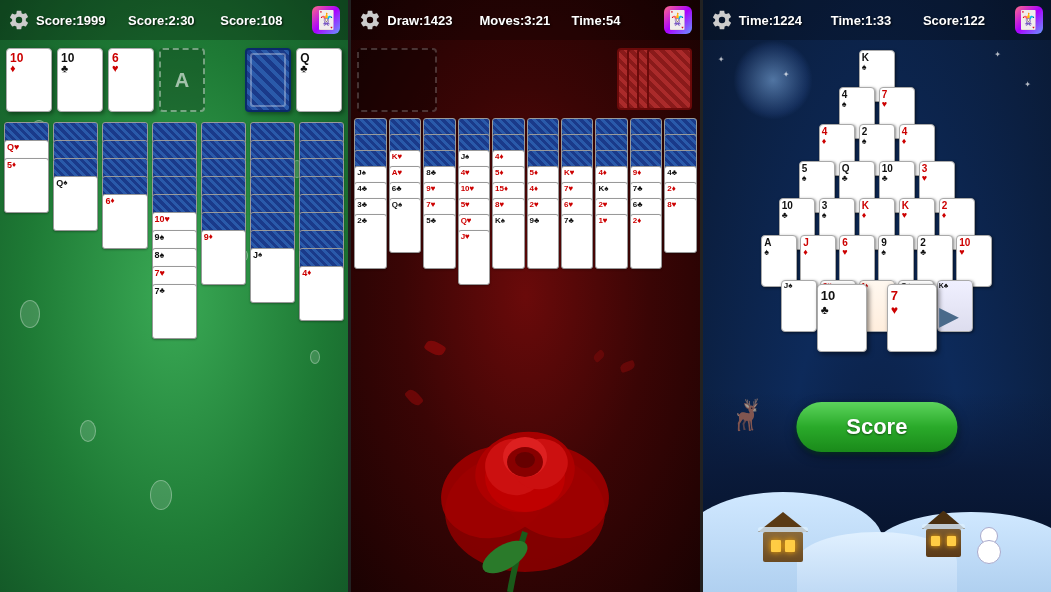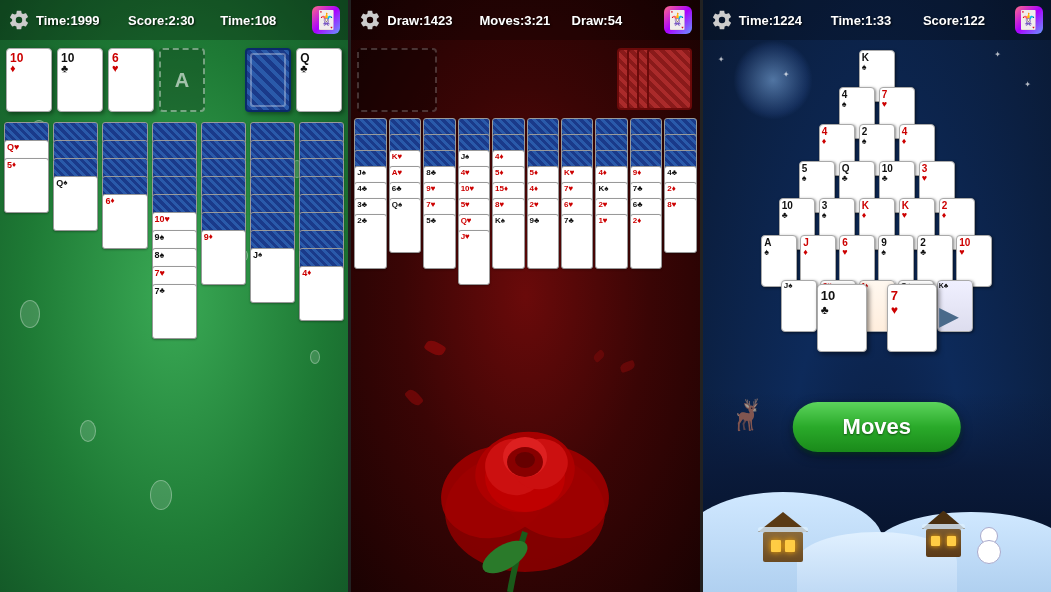--- a/index.html
+++ b/index.html
@@ -207,23 +207,23 @@
     .pcard.black .v, .pcard.black .s { color: #111; }
   </style>
 </head>
 <body>
 
 <div class="panel panel-1">
   <div class="top-bar">
     <svg class="gear-icon" viewBox="0 0 24 24" fill="currentColor">
       <path d="M12 15.5A3.5 3.5 0 018.5 12 3.5 3.5 0 0112 8.5a3.5 3.5 0 013.5 3.5 3.5 3.5 0 01-3.5 3.5m7.43-2.92c.04-.33.07-.66.07-1s-.03-.68-.07-1l2.14-1.67c.19-.15.24-.42.12-.64l-2.03-3.51c-.12-.22-.39-.3-.61-.22l-2.52 1.01c-.52-.4-1.08-.73-1.69-.98l-.38-2.68A.488.488 0 0014 2h-4c-.25 0-.46.18-.49.42l-.38 2.68c-.61.25-1.17.59-1.69.98L4.92 5.07c-.23-.08-.49 0-.61.22L2.28 8.8c-.13.22-.07.49.12.64l2.14 1.67c-.04.33-.07.67-.07 1s.03.68.07 1l-2.14 1.67c-.19.15-.24.42-.12.64l2.03 3.51c.12.22.39.3.61.22l2.52-1.01c.52.4 1.08.73 1.69.98l.38 2.68c.03.24.24.42.49.42h4c.25 0 .46-.18.49-.42l.38-2.68c.61-.25 1.17-.58 1.69-.98l2.52 1.01c.23.08.49 0 .61-.22l2.03-3.51c.12-.22.07-.49-.12-.64l-2.14-1.67z"></path>
     </svg>
-    <span class="stat-text">Time:1999</span>
+    <span class="stat-text">Score:1999</span>
     <span class="stat-text">Score:2:30</span>
-    <span class="stat-text">Time:108</span>
+    <span class="stat-text">Score:108</span>
     <div class="game-icon" style="background:linear-gradient(135deg,#ff6a88,#aa00ff,#6699ff);">🃏</div>
   </div>
 
   <div class="droplet" style="width:18px;height:24px;top:120px;left:30px;"></div>
   <div class="droplet" style="width:12px;height:16px;top:200px;left:55px;"></div>
   <div class="droplet" style="width:20px;height:28px;top:300px;left:20px;"></div>
   <div class="droplet" style="width:14px;height:18px;top:160px;left:290px;"></div>
   <div class="droplet" style="width:10px;height:14px;top:350px;left:310px;"></div>
   <div class="droplet" style="width:16px;height:22px;top:420px;left:80px;"></div>
   <div class="droplet" style="width:8px;height:11px;top:250px;left:240px;"></div>
@@ -361,21 +361,21 @@
 
 <div class="panel-divider"></div>
 
 <div class="panel panel-2">
   <div class="top-bar">
     <svg class="gear-icon" viewBox="0 0 24 24" fill="#ccc">
       <path d="M12 15.5A3.5 3.5 0 018.5 12 3.5 3.5 0 0112 8.5a3.5 3.5 0 013.5 3.5 3.5 3.5 0 01-3.5 3.5m7.43-2.92c.04-.33.07-.66.07-1s-.03-.68-.07-1l2.14-1.67c.19-.15.24-.42.12-.64l-2.03-3.51c-.12-.22-.39-.3-.61-.22l-2.52 1.01c-.52-.4-1.08-.73-1.69-.98l-.38-2.68A.488.488 0 0014 2h-4c-.25 0-.46.18-.49.42l-.38 2.68c-.61.25-1.17.59-1.69.98L4.92 5.07c-.23-.08-.49 0-.61.22L2.28 8.8c-.13.22-.07.49.12.64l2.14 1.67c-.04.33-.07.67-.07 1s.03.68.07 1l-2.14 1.67c-.19.15-.24.42-.12.64l2.03 3.51c.12.22.39.3.61.22l2.52-1.01c.52.4 1.08.73 1.69.98l.38 2.68c.03.24.24.42.49.42h4c.25 0 .46-.18.49-.42l.38-2.68c.61-.25 1.17-.58 1.69-.98l2.52 1.01c.23.08.49 0 .61-.22l2.03-3.51c.12-.22.07-.49-.12-.64l-2.14-1.67z"></path>
     </svg>
     <span class="stat-text">Draw:1423</span>
     <span class="stat-text">Moves:3:21</span>
-    <span class="stat-text">Draw:54</span>
+    <span class="stat-text">Time:54</span>
     <div class="game-icon" style="background:linear-gradient(135deg,#ff6a88,#aa00ff,#6699ff);">🃏</div>
   </div>
 
   <div style="position:absolute;top:48px;right:8px;display:flex;">
     <div class="card-back-red" style="width:45px;height:62px;border-radius:4px;margin-left:-35px;"></div>
     <div class="card-back-red" style="width:45px;height:62px;border-radius:4px;margin-left:-35px;"></div>
     <div class="card-back-red" style="width:45px;height:62px;border-radius:4px;margin-left:-35px;"></div>
     <div class="card-back-red" style="width:45px;height:62px;border-radius:4px;margin-left:-35px;"></div>
   </div>
 
@@ -781,14 +781,14 @@
         <div style="position:absolute;bottom:100%;left:-4px;right:-4px;height:0;border-left:21px solid transparent;border-right:21px solid transparent;border-bottom:18px solid #4a3010;"></div>
         <div style="position:absolute;top:7px;left:5px;width:9px;height:10px;background:#ffcc44;border-radius:1px;box-shadow:0 0 5px #ffaa00;"></div>
         <div style="position:absolute;top:7px;right:5px;width:9px;height:10px;background:#ffcc44;border-radius:1px;box-shadow:0 0 5px #ffaa00;"></div>
         <div style="position:absolute;bottom:100%;left:-4px;right:-4px;height:5px;background:rgba(220,240,255,0.8);border-radius:3px;"></div>
       </div>
     </div>
 
     <div style="position:absolute;top:5px;left:25px;font-size:30px;color:rgba(0,0,0,0.6);transform:scaleX(-1);">🦌</div>
   </div>
 
-  <button class="draw-button">Moves</button>
+  <button class="draw-button">Score</button>
 </div>
 
 </body></html>

